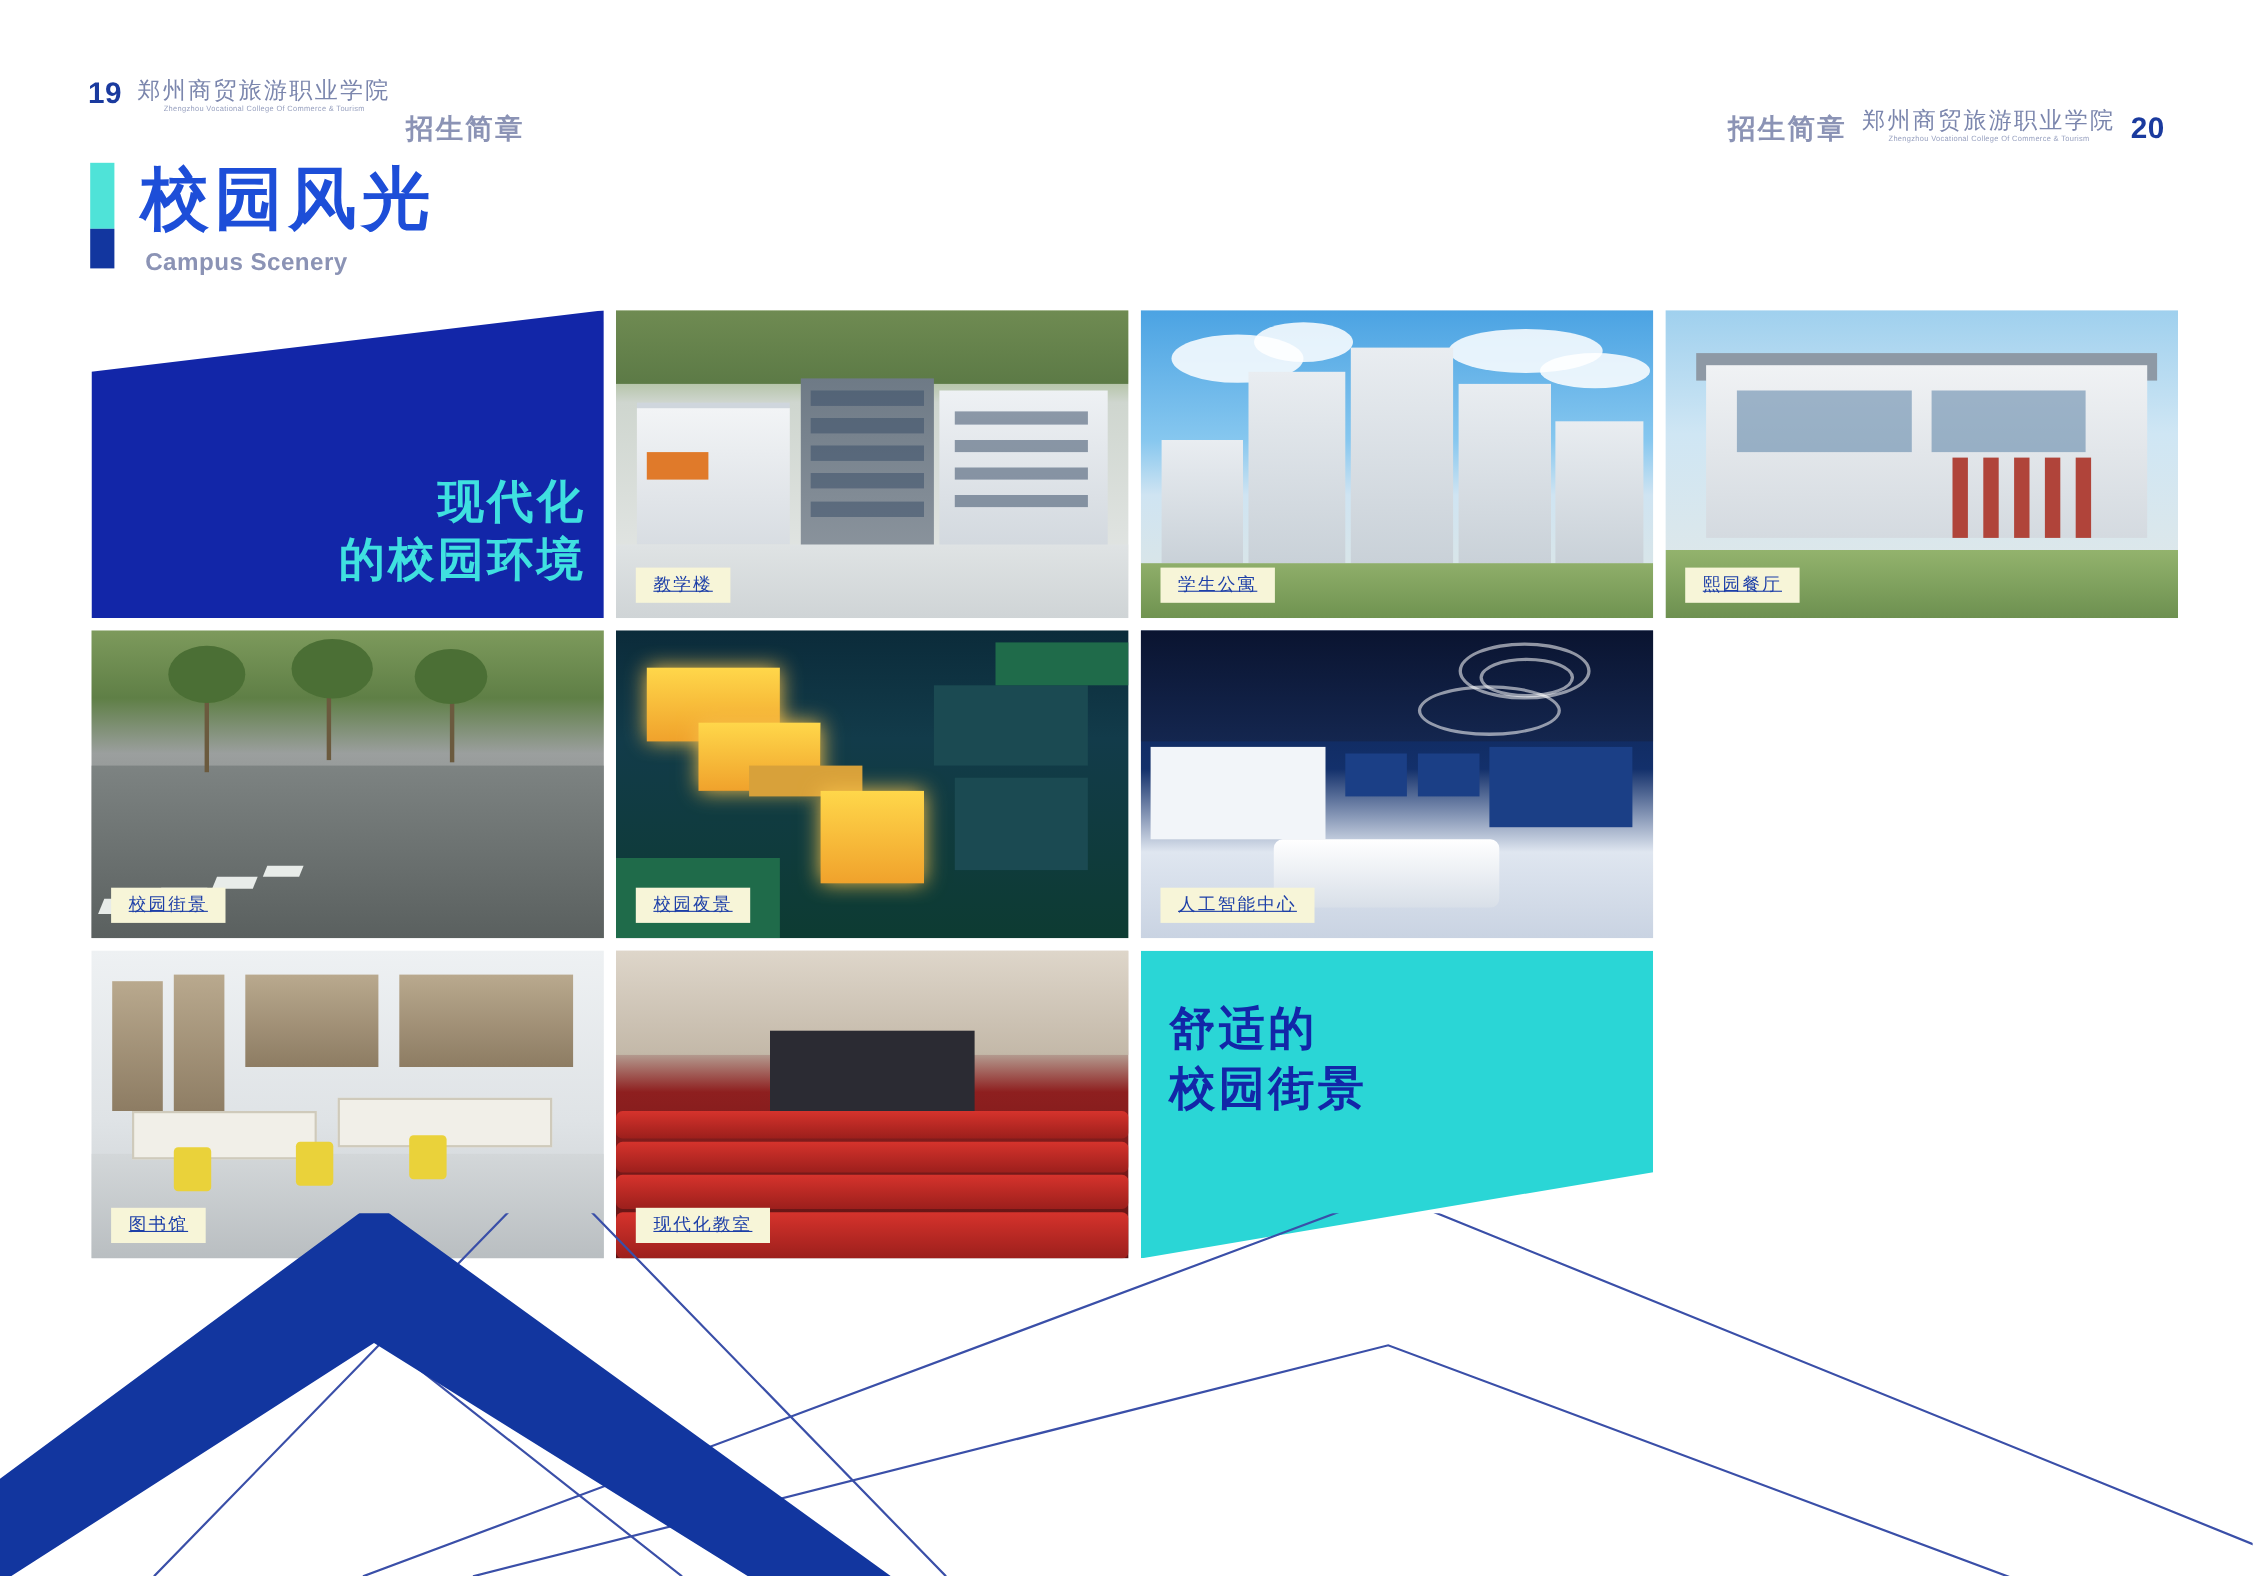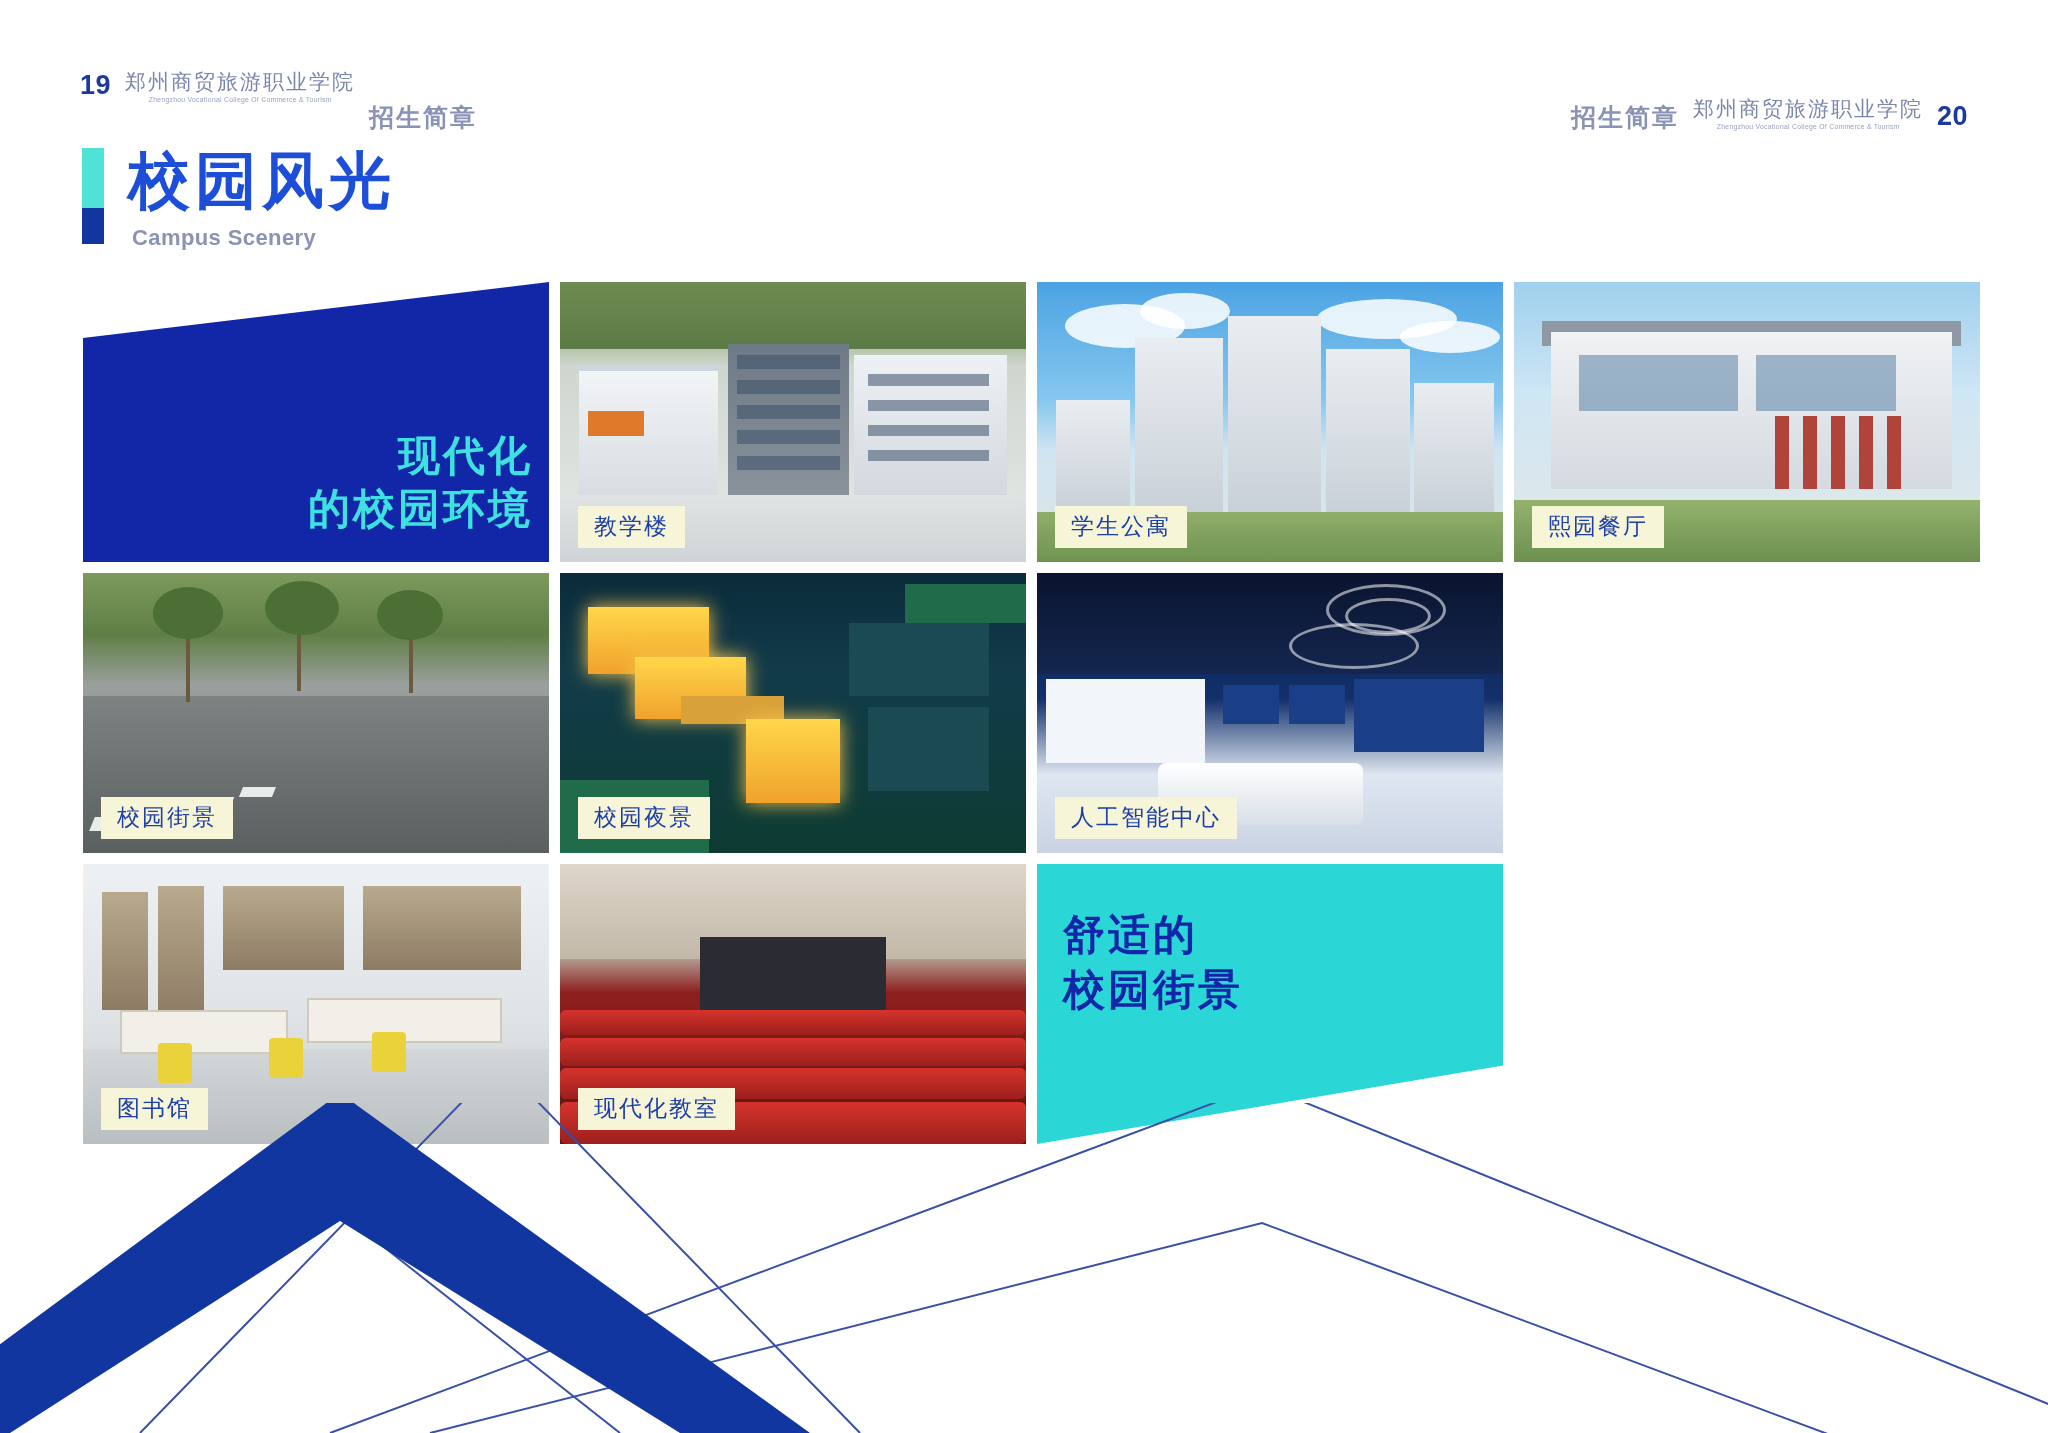--- a/index.html
+++ b/index.html
@@ -38,24 +38,24 @@
   .r1 .cell, .r2 .cell, .r3 .cell { height:280px; }
   .w-narrow { width:466px; }
   .w-wide   { width:466px; }
 
   .photo { position:absolute; inset:0; overflow:hidden; }
 
   
   .caption {
     position:absolute; bottom:14px; left:18px;
     background:#f7f5d8; color:#1d3fa8;
-    font-size:23px; letter-spacing:2px;
+    font-size:16px; letter-spacing:2px;
     padding:5px 16px 6px 16px;
     font-family:"DejaVu Sans","Liberation Sans",sans-serif;
-    z-index:6; white-space:nowrap;
+    z-index:6; white-space:nowrap;text-decoration:underline;
   }
 
   
   .banner-blue {
     position:absolute; inset:0; background:#ffffff;
   }
   .banner-blue .tri {
     position:absolute; inset:0;
     background:#1226a8;
     clip-path:polygon(0% 20%, 100% 0%, 100% 100%, 0% 100%);

